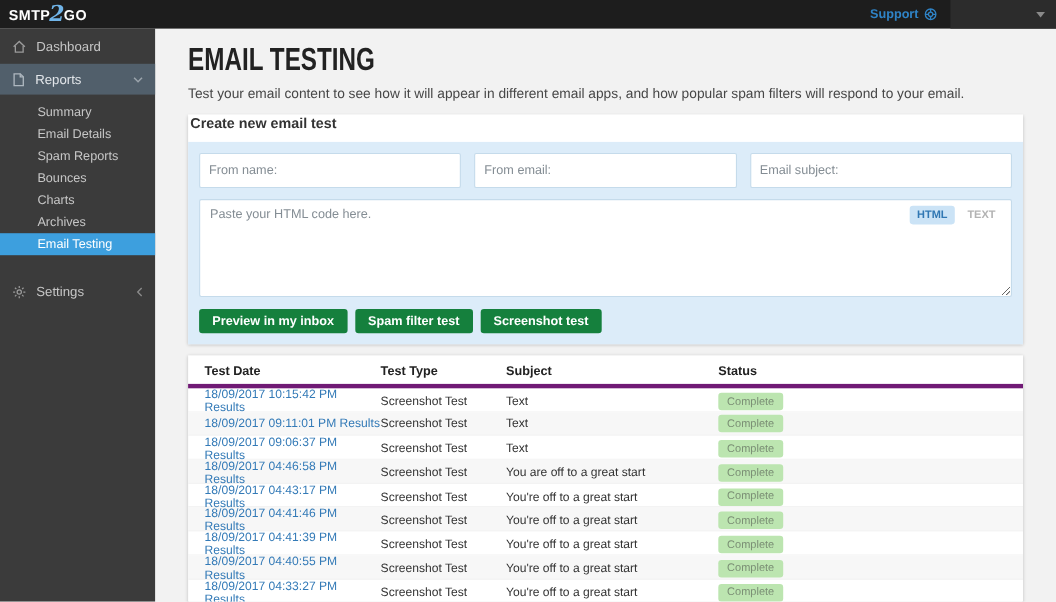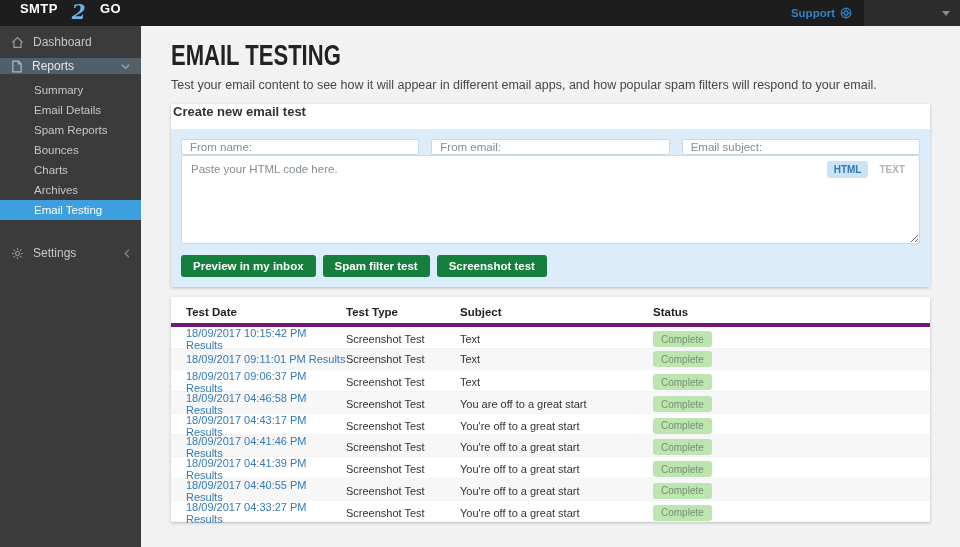--- a/index.html
+++ b/index.html
@@ -8,22 +8,22 @@
     width:960px; height:547px; overflow:hidden;
     font-family:"Liberation Sans", sans-serif;
     background:#f2f2f2; position:relative;
   }
 
   
   .topbar {
     position:absolute; top:0; left:0; width:960px; height:26px;
     background:#1d1d1d; display:flex; align-items:center; z-index:20;
   }
-  .logo { margin-left:20px; display:flex; color:#fff;
-          font-weight:bold; font-size:13px; letter-spacing:.4px; cursor:default;gap:15px; }
+  .logo { margin-left:8px; display:flex; align-items:center; color:#fff;
+          font-weight:bold; font-size:13px; letter-spacing:.4px; cursor:default; }
   .logo .two {
     color:#70b4e8; font-family:"DejaVu Serif", serif; font-style:italic;
     font-size:20px; font-weight:bold; margin:0 -1px; position:relative; top:-1px;
   }
   .topbar-right { margin-left:auto; display:flex; align-items:center; height:100%; }
   .support { color:#2f83c6; font-size:11.5px; font-weight:bold;
              display:flex; align-items:center; gap:5px; margin-right:12px; cursor:pointer; }
   .support svg { display:block; }
   .account {
     width:96px; height:26px; background:#2c2c2c;
@@ -34,21 +34,21 @@
                 border-right:4px solid transparent; border-top:5px solid #8a8a8a; }
 
   
   .sidebar {
     position:absolute; top:26px; left:0; width:141px; height:521px;
     background:#3b3b3b; color:#c6c6c6; font-size:12px; z-index:10;
   }
   .side-item { display:flex; align-items:center; gap:9px; padding:0 11px;
                height:32px; cursor:pointer; }
   .side-item .icon { color:#9b9b9b; display:flex; align-items:center; }
-  .side-item.reports { background:#515f6b; color:#e2e6ea; height:16px; }
+  .side-item.reports { background:#515f6b; color:#e2e6ea; height:28px; }
   .side-item.reports .icon { color:#aeb7bf; }
   .side-item .chev { margin-left:auto; color:#9aa3ab; display:flex; align-items:center; }
   .submenu { padding:6px 0 4px; }
   .sub-item { height:20px; line-height:20px; padding-left:34px;
               font-size:11.5px; color:#c6c6c6; cursor:pointer; white-space:nowrap; }
   .sub-item.active { background:#3d9fde; color:#fff; }
   .side-item.settings { margin-top:13px; }
   .side-item.settings .chev { color:#8a8a8a; }
 
   
@@ -61,26 +61,26 @@
     white-space:nowrap; letter-spacing:0;
   }
   .page-desc { margin-top:8px; font-size:12.5px; color:#474747; }
 
   .card { background:#fff; box-shadow:0 1px 3px rgba(0,0,0,.22); }
   .card.form-card { margin-top:12px; }
   .panel-title { font-size:13px; font-weight:bold; color:#333; margin:3px 0 10px 2px; }
   .blue-panel { background:#dcecf9; padding:10px; }
   .inputs-row { display:flex; gap:12px; }
   .text-input {
-    flex:1; height:16px; border:1px solid #c5dbeb; border-radius:2px;
+    flex:1; height:32px; border:1px solid #c5dbeb; border-radius:2px;
     padding:0 8px; font-size:11.5px; color:#333; background:#fff;
     font-family:"Liberation Sans", sans-serif; outline:none;
   }
   .text-input::placeholder, .html-area::placeholder { color:#848d94; opacity:1; }
-  .textarea-wrap { position:relative; }
+  .textarea-wrap { position:relative; margin-top:10px; }
   .html-area {
     width:100%; height:89px; border:1px solid #c5dbeb; border-radius:2px;
     padding:7px 9px; font-size:11.5px; color:#333; resize:both;
     font-family:"Liberation Sans", sans-serif; outline:none; display:block;
   }
   .mode-toggle { position:absolute; top:6px; right:8px; display:flex; gap:4px; }
   .mode { font-size:10px; font-weight:bold; padding:3px 7px; border-radius:3px; cursor:pointer; }
   .mode.on  { background:#cbe3f6; color:#3077b3; }
   .mode.off { background:transparent; color:#b3b3b3; }
   .btn-row { display:flex; gap:7px; margin-top:11px; }

